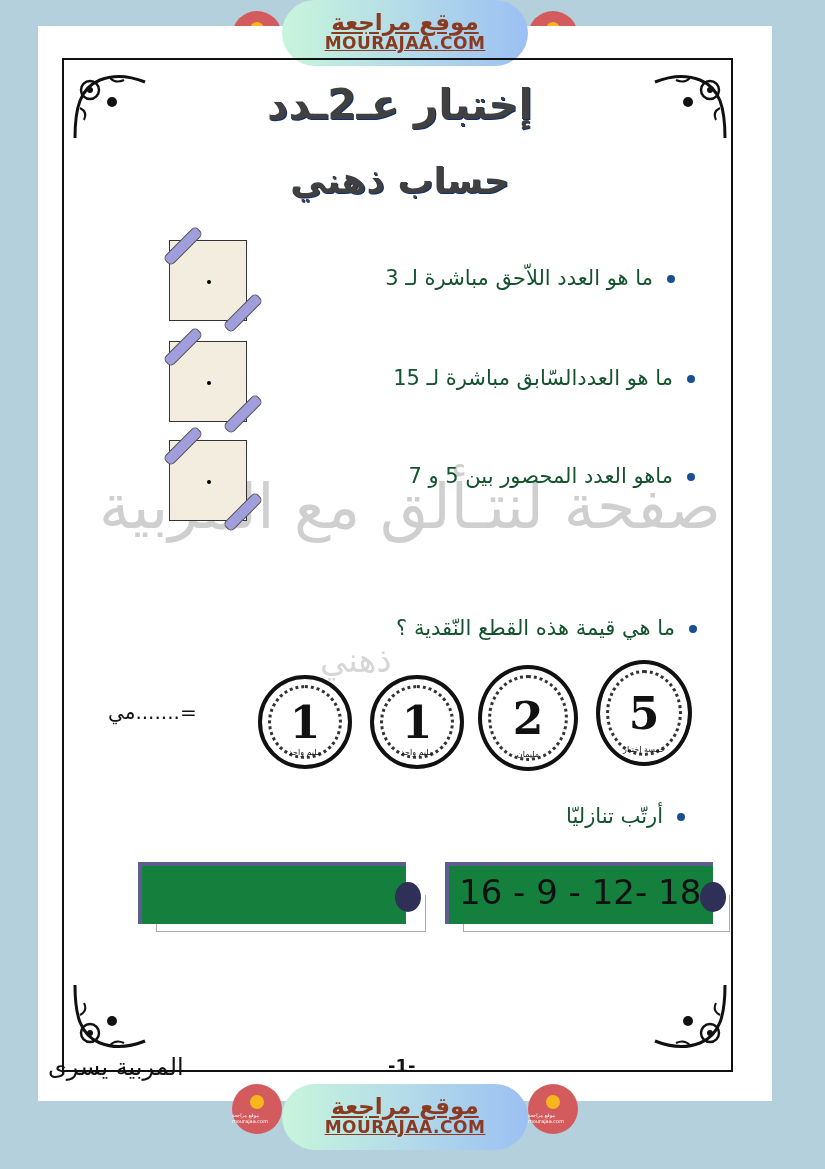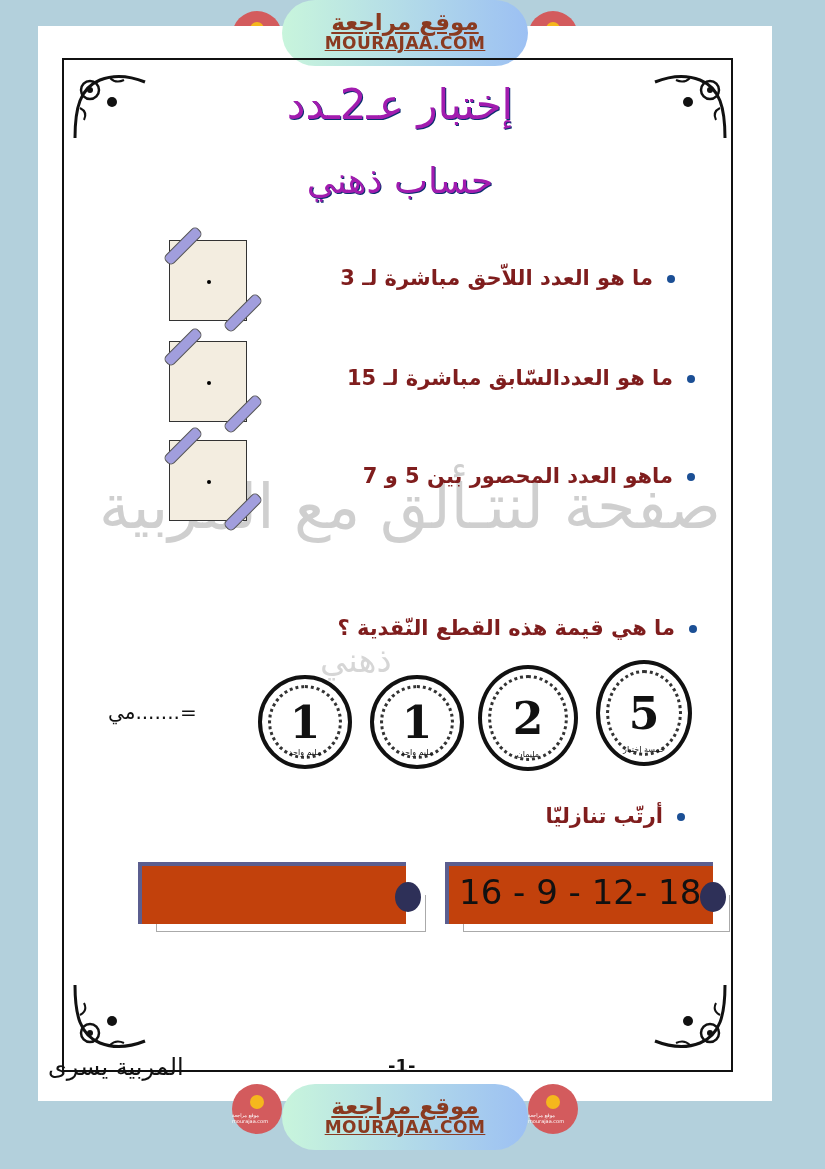--- a/index.html
+++ b/index.html
@@ -11,37 +11,37 @@
   .corner svg{width:100%;height:100%;}
   .banner{position:absolute;left:282px;width:246px;height:66px;border-radius:33px;
           background:linear-gradient(90deg,#c8f5dc 0%,#b3dbe8 50%,#9cc0f3 100%);
           display:flex;flex-direction:column;align-items:center;justify-content:center;}
   .banner .ar{color:#8a3a20;font-weight:bold;font-size:23px;text-decoration:underline;line-height:20px;direction:rtl;}
   .banner .en{color:#8a3a20;font-weight:bold;font-size:17px;text-decoration:underline;line-height:22px;letter-spacing:0.5px;}
   .logo{position:absolute;width:50px;height:50px;border-radius:50%;background:#d35b5d;
         display:flex;flex-direction:column;align-items:center;justify-content:center;}
   .logo .sun{width:14px;height:14px;border-radius:50%;background:#f5b71d;margin-bottom:3px;}
   .logo .tiny{color:#fff;font-size:5px;line-height:6px;}
-  .title{position:absolute;left:200px;width:400px;text-align:center;color:#a21caf;
-         font-weight:normal;direction:rtl;text-shadow:1px 1px 0 #0c2f70;}
-  .q{position:absolute;direction:rtl;color:#7f1d1d;font-weight:bold;font-size:21px;white-space:nowrap;}
+  .title{position:absolute;left:200px;width:400px;text-align:center;color:#404040;
+         font-weight:bold;direction:rtl;text-shadow:1px 1px 0 #0c2f70;}
+  .q{position:absolute;direction:rtl;color:#14532d;font-weight:normal;font-size:21px;white-space:nowrap;}
   .q .bullet{display:inline-block;width:8px;height:8px;border-radius:50%;background:#1b4f95;margin-left:14px;vertical-align:middle;}
   .box{position:absolute;left:169px;width:76px;height:79px;background:#f3ede0;border:1px solid #333;}
   .box .dot{position:absolute;left:37px;top:39px;width:4px;height:4px;border-radius:50%;background:#000;}
   .tape{position:absolute;width:44px;height:10px;border-radius:5px;background:#a19edd;border:1px solid #555;transform:rotate(-45deg);}
   .watermark{position:absolute;left:60px;top:470px;width:700px;text-align:center;color:#cfcfcf;
              font-size:62px;direction:rtl;white-space:nowrap;}
   .watermark2{position:absolute;left:320px;top:640px;color:#d6d6d6;font-size:34px;direction:rtl;}
   .coin{position:absolute;border:4px solid #111;border-radius:50%;background:#fff;
         display:flex;align-items:center;justify-content:center;}
   .coin .num{font-size:44px;font-weight:bold;color:#111;font-family:"DejaVu Serif",serif;}
   .coin .wreath{position:absolute;inset:6px;border-radius:50%;border:3px dotted #333;}
   .coin .lbl{position:absolute;bottom:8px;font-size:8px;color:#111;direction:rtl;}
   .answer{position:absolute;left:108px;top:700px;font-size:20px;direction:rtl;color:#111;}
-  .rbox{position:absolute;height:58px;background:#c2410c;border-top:4px solid #5b5e8f;border-left:4px solid #5b5e8f;}
+  .rbox{position:absolute;height:58px;background:#15803d;border-top:4px solid #5b5e8f;border-left:4px solid #5b5e8f;}
   .rbox .txt{position:absolute;left:10px;top:6px;font-size:34px;color:#111;}
   .rline{position:absolute;border:1px solid #aaa;border-top:none;}
   .rdot{position:absolute;width:26px;height:30px;border-radius:50%;background:#2e3058;}
   .sign{position:absolute;left:48px;top:1053px;font-size:24px;color:#111;direction:rtl;}
   .pnum{position:absolute;left:388px;top:1055px;font-size:18px;font-weight:bold;color:#111;}
 </style>
 </head>
 <body>
 
 <div class="logo" style="left:232px;top:11px;">

